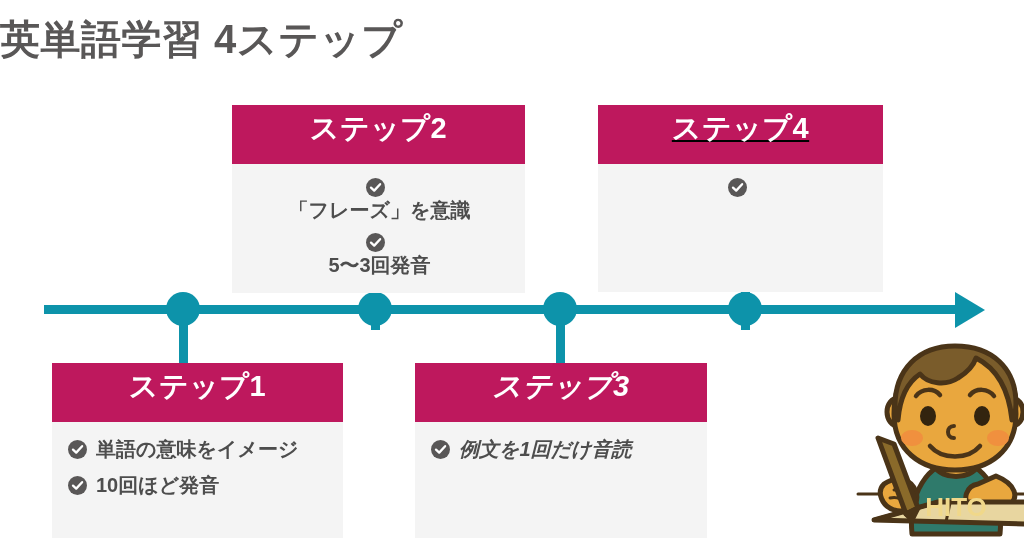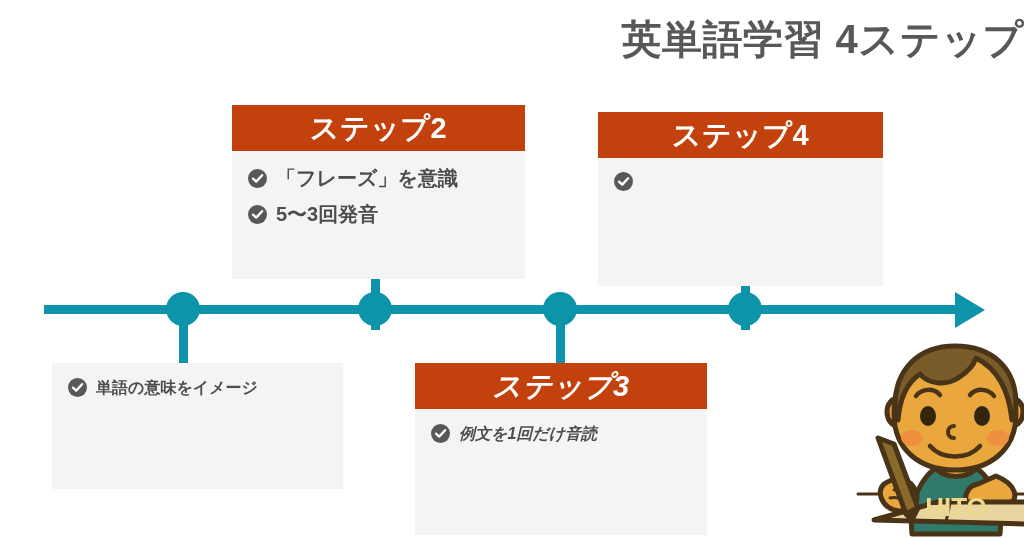--- a/index.html
+++ b/index.html
@@ -15,21 +15,21 @@
     font-family: "Liberation Sans", "DejaVu Sans", sans-serif;
     -webkit-font-smoothing: antialiased;
   }
 
   
   #page-title {
     position: absolute;
     top: 14px;
     left: 0;
     width: 1024px;
-    text-align: right;
+    text-align: left;
     font-size: 40px;
     font-weight: bold;
     color: #595757;
     letter-spacing: 0.5px;
     line-height: 1.25;
   }
 
   
   #timeline {
     position: absolute;
@@ -73,65 +73,65 @@
   }
   .stem-up   { top: -22px; height: 60px; }
   .stem-down { top: 30px;  height: 60px; }
 
   
   .step-card {
     position: absolute;
     background: #f4f4f4;
   }
   .step-head {
-    background: #c2410c;
+    background: #be185d;
     color: #ffffff;
     font-size: 29px;
     font-weight: bold;
     text-align: center;
     letter-spacing: 0.5px;
-    height: 46px;
+    height: 59px;
     line-height: 47px;
   }
   .step-body {
     padding: 14px 14px 14px 16px;
   }
   .step-item {
     display: flex;
     align-items: center;
-    font-size: 16px;
+    font-size: 20px;
     font-weight: bold;
     color: #4d4d4d;
     line-height: 1.35;
     margin-bottom: 9px;
     white-space: nowrap;
   }
   .step-item:last-child { margin-bottom: 0; }
   .check-icon {
     flex: 0 0 auto;
     width: 19px;
     height: 19px;
     margin-right: 9px;
     display: inline-block;
   }
   .check-icon svg { display: block; }
 
   
   #step-card-1 { left: 52px;  top: 363px; width: 291px; }
   #step-card-2 { left: 232px; top: 105px; width: 293px; }
   #step-card-3 { left: 415px; top: 363px; width: 292px; font-style: italic; }
-  #step-card-4 { left: 598px; top: 112px; width: 285px; }
+  #step-card-4 { left: 598px; top: 105px; width: 285px; text-decoration: underline; }
 
   #step-card-1 .step-body,
   #step-card-3 .step-body { min-height: 98px; }
   #step-card-2 .step-body,
   #step-card-4 .step-body { min-height: 100px; }
 
   #step-card-2 .step-item,
-  #step-card-4 .step-item { font-size: 20px; }
+  #step-card-4 .step-item { font-size: 20px; flex-direction: column; }
 
   
   #illustration {
     position: absolute;
     left: 850px;
     top: 334px;
     width: 212px;
     height: 204px;
   }
   #illustration svg { display: block; }
@@ -153,29 +153,39 @@
   </div>
   <div class="tl-dot" style="left:560px">
     <span class="tl-stem stem-down" style="left:17px"></span>
   </div>
   <div class="tl-dot" style="left:745px">
     <span class="tl-stem stem-up" style="left:17px"></span>
   </div>
 </div>
 
 <div class="step-card" id="step-card-1">
+  <div class="step-head">ステップ1</div>
   <div class="step-body">
     <div class="step-item">
       <span class="check-icon">
         <svg width="19" height="19" viewBox="0 0 19 19">
             <circle cx="9.5" cy="9.5" r="9.5" fill="#595757"></circle>
             <path d="M5 9.6 L8.2 12.6 L14.1 6.2" stroke="#ffffff" stroke-width="2.3" fill="none" stroke-linecap="round" stroke-linejoin="round"></path>
           </svg>
       </span>
       <span>単語の意味をイメージ</span>
+    </div>
+    <div class="step-item">
+      <span class="check-icon">
+        <svg width="19" height="19" viewBox="0 0 19 19">
+            <circle cx="9.5" cy="9.5" r="9.5" fill="#595757"></circle>
+            <path d="M5 9.6 L8.2 12.6 L14.1 6.2" stroke="#ffffff" stroke-width="2.3" fill="none" stroke-linecap="round" stroke-linejoin="round"></path>
+          </svg>
+      </span>
+      <span>10回ほど発音</span>
     </div>
   </div>
 </div>
 
 <div class="step-card" id="step-card-2">
   <div class="step-head">ステップ2</div>
   <div class="step-body">
     <div class="step-item">
       <span class="check-icon">
         <svg width="19" height="19" viewBox="0 0 19 19">

